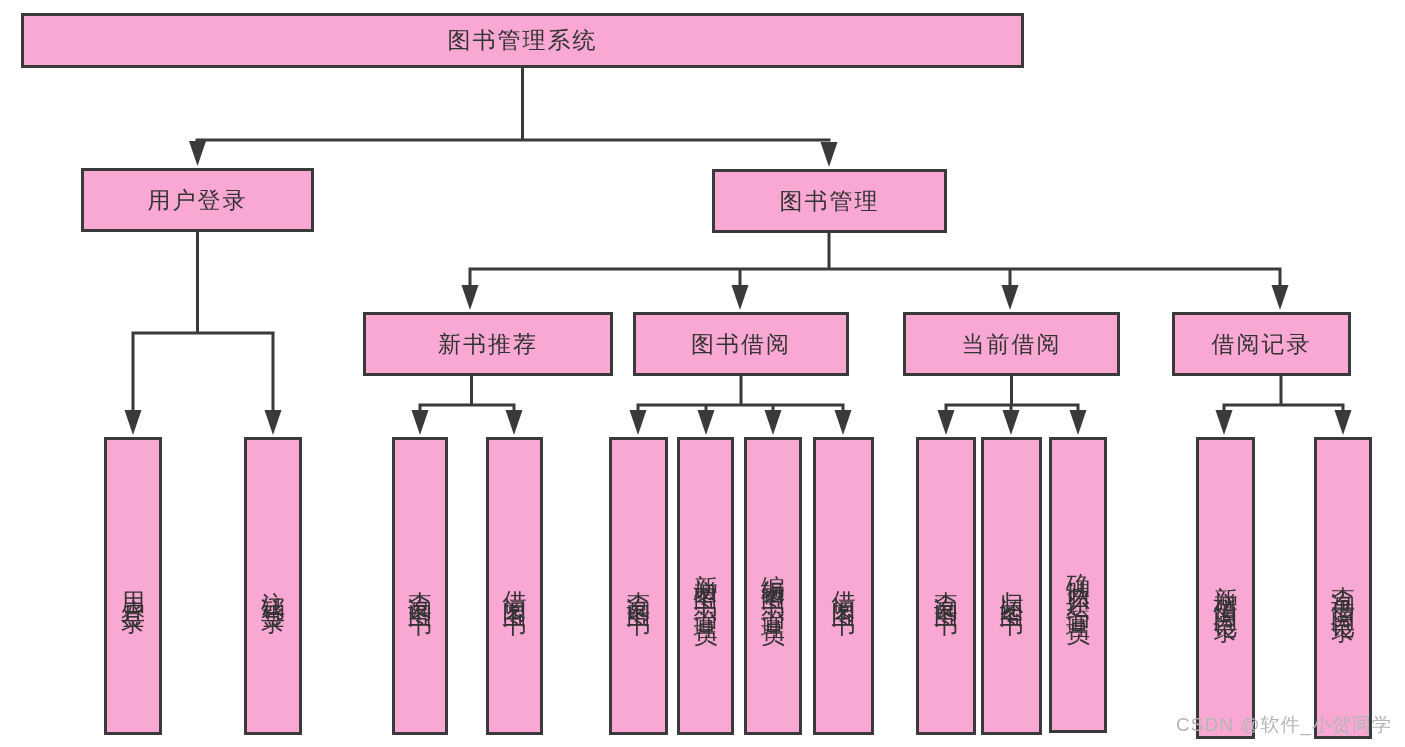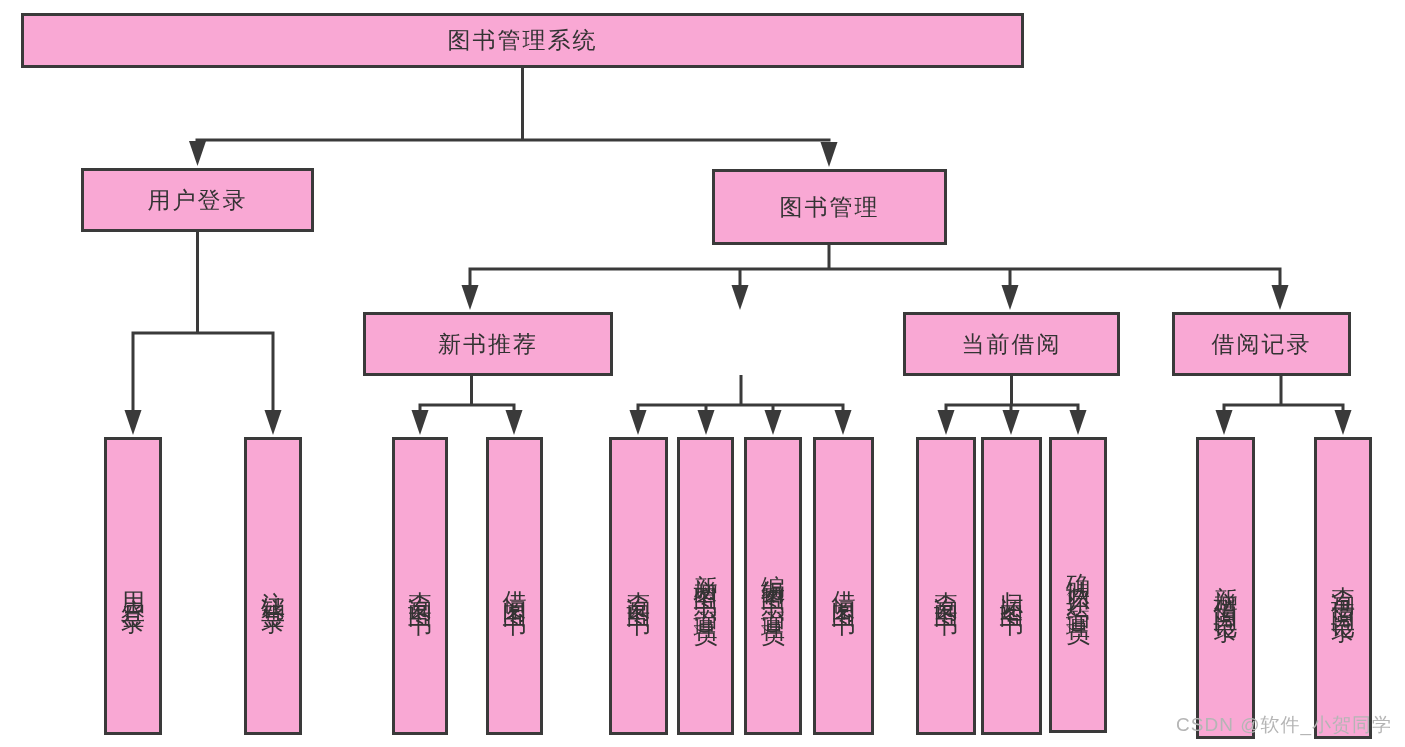--- a/index.html
+++ b/index.html
@@ -109,26 +109,29 @@
     </g>
   </svg>
 
   <div class="box" style="left:21px; top:13px; width:1003px; height:55px;">
     <span class="hlabel">图书管理系统</span>
   </div>
 
   <div class="box" style="left:81px; top:168px; width:233px; height:64px;">
     <span class="hlabel">用户登录</span>
   </div>
-  <div class="box" style="left:712px; top:169px; width:235px; height:76px;">
+  <div class="box" style="left:712px; top:169px; width:235px; height:64px;">
     <span class="hlabel">图书管理</span>
   </div>
 
   <div class="box" style="left:363px; top:312px; width:250px; height:64px;">
     <span class="hlabel">新书推荐</span>
+  </div>
+  <div class="box" style="left:633px; top:312px; width:216px; height:64px;">
+    <span class="hlabel">图书借阅</span>
   </div>
   <div class="box" style="left:903px; top:312px; width:217px; height:64px;">
     <span class="hlabel">当前借阅</span>
   </div>
   <div class="box" style="left:1172px; top:312px; width:179px; height:64px;">
     <span class="hlabel">借阅记录</span>
   </div>
 
   <div class="box" style="left:104px; top:437px; width:58px; height:298px;">
     <span class="vtext">用户登录</span>

